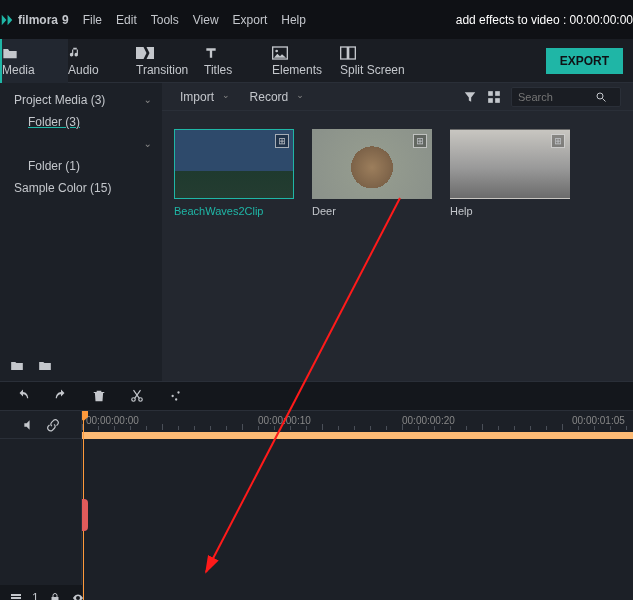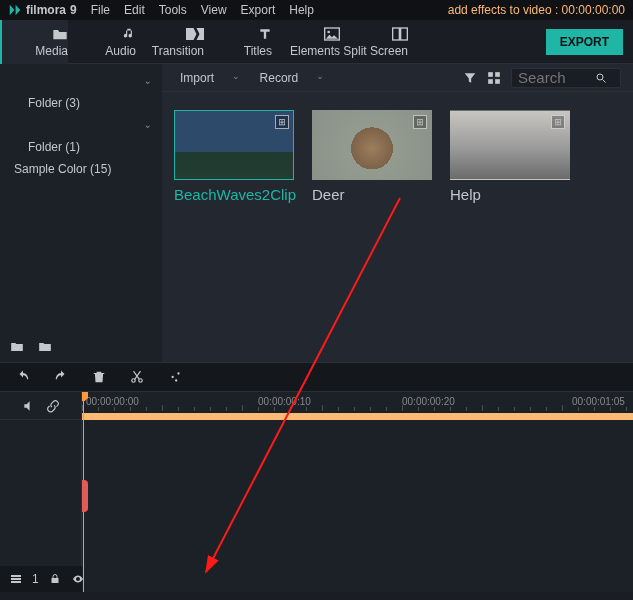--- a/index.html
+++ b/index.html
@@ -1,48 +1,48 @@
 <!DOCTYPE html>
 <html><head>
 <meta charset="utf-8">
 <style>
 *{box-sizing:border-box;margin:0;padding:0;font-family:-apple-system,Segoe UI,Arial,sans-serif;font-size:12px;color:#c4c7cc;user-select:none}
 body{background:#1a1d23;width:633px;height:600px;overflow:hidden;position:relative}
-.menubar{height:20px;background:#0f1115;display:flex;align-items:center;padding:0 8px;gap:14px}
+.menubar{height:39px;background:#0f1115;display:flex;align-items:center;padding:0 0;gap:14px}
 .logo{display:flex;align-items:center;gap:4px;font-weight:600;color:#fff}
 .logo svg{width:14px;height:14px}
 .menu-item{cursor:pointer;color:#c4c7cc}
-.titlebar-right{margin-left:auto;color:#fdba74}
+.titlebar-right{margin-left:auto;color:#ffffff}
 .toolbar{height:44px;background:#1a1d23;display:flex;align-items:center;gap:0;border-bottom:1px solid #2a2f38}
-.tool-tab{width:68px;height:44px;display:flex;flex-direction:column;align-items:flex-end;justify-content:center;gap:2px;cursor:pointer;color:#9aa0a8}
+.tool-tab{width:68px;height:44px;display:flex;flex-direction:column;align-items:flex-start;justify-content:center;gap:2px;cursor:pointer;color:#9aa0a8}
 .tool-tab.active{background:#222730;color:#1fb6a6;border-left:2px solid #1fb6a6}
 .tool-tab .ico{height:16px;display:flex;align-items:center;justify-content:center}
 .export-btn{margin-left:auto;margin-right:10px;background:#1fb6a6;color:#0f1115;font-weight:700;padding:6px 14px;border:none;cursor:pointer;font-size:12px}
 .workspace{display:flex;height:298px}
 .sidebar{width:162px;background:#1c2027;padding:6px 0;position:relative}
 .tree-item{display:flex;align-items:center;padding:2px 10px 2px 14px;cursor:pointer;line-height:18px}
 .tree-item.child{padding-left:28px}
-.tree-item.link{color:#1fb6a6;}
+.tree-item.link{color:#1fb6a6;text-decoration:underline}
 .chev{margin-left:auto;font-size:10px;color:#888}
 .sidebar-bottom{position:absolute;bottom:8px;left:10px;display:flex;gap:14px;color:#888}
 .sidebar-bottom svg{width:16px;height:16px;cursor:pointer}
 .media-panel{flex:1;background:#23272f;display:flex;flex-direction:column}
 .media-bar{height:28px;display:flex;align-items:center;padding:0 12px;gap:8px;border-bottom:1px solid #2a2f38}
-.drop{display:flex;align-items:flex-start;gap:18px;cursor:pointer;color:#c4c7cc;padding:0 6px}
+.drop{display:flex;align-items:flex-start;gap:8px;cursor:pointer;color:#c4c7cc;padding:0 6px}
 .drop .caret{font-size:9px;color:#888}
 .media-bar-right{margin-left:auto;display:flex;align-items:center;gap:10px}
 .search{background:#1a1d23;border:1px solid #2a2f38;border-radius:2px;height:20px;width:110px;display:flex;align-items:center;padding:0 6px;gap:6px}
-.search input{background:transparent;border:none;outline:none;width:70px;color:#c4c7cc;font-size:15px}
+.search input{background:transparent;border:none;outline:none;width:70px;color:#c4c7cc;font-size:11px}
 .ico-btn{cursor:pointer;color:#888;width:14px;height:14px;display:flex;align-items:center;justify-content:center}
 .media-grid{flex:1;padding:18px 12px;display:flex;gap:18px;align-items:flex-start}
 .clip{width:120px;display:flex;flex-direction:column;gap:6px;cursor:pointer}
 .thumb{width:120px;height:70px;background:#333;position:relative;border:1px solid transparent}
 .clip.selected .thumb{border:1px solid #1fb6a6}
 .thumb .corner{position:absolute;top:4px;right:4px;width:14px;height:14px;border:1px solid rgba(255,255,255,.6);display:flex;align-items:center;justify-content:center;font-size:9px;background:rgba(0,0,0,.3)}
-.clip-label{font-size:15px;color:#c4c7cc}
+.clip-label{font-size:11px;color:#c4c7cc}
 .clip.selected .clip-label{color:#1fb6a6}
 .thumb.beach{background:linear-gradient(#2e4a6b 0%,#2e4a6b 60%,#1f3a2e 60%,#243c31 100%)}
 .thumb.deer{background:radial-gradient(circle at 50% 55%,#9c7e5c 0%,#7c6248 30%,#939a8e 30%,#8a918a 100%)}
 .thumb.ducks{background:linear-gradient(180deg,#c8c6c1 0%,#9a9a9a 55%,#6b6b6b 100%)}
 .edit-toolbar{height:30px;background:#14171c;display:flex;align-items:center;padding:0 16px;gap:24px;border-top:1px solid #2a2f38;border-bottom:1px solid #2a2f38}
 .edit-toolbar .ico-btn{color:#6b7078}
 .timeline{height:200px;background:#1c2027;position:relative;display:flex}
 .timeline-left{width:82px;background:#1c2027;border-right:1px solid #2a2f38;position:relative}
 .track-head{height:28px;display:flex;align-items:center;justify-content:center;gap:10px;border-bottom:1px solid #2a2f38}
 .timeline-right{flex:1;position:relative;overflow:hidden}
@@ -128,20 +128,21 @@
         </svg>
       </span>
     <span>Split Screen</span>
   </div>
   <button class="export-btn">EXPORT</button>
 </div>
 
 <div class="workspace">
   <div class="sidebar">
     <div class="tree-item">
+        <span>Project Media (3)</span>
         <span class="chev">⌄</span>
       </div>
     <div class="tree-item child link">
         <span>Folder (3)</span>
       </div>
     <div class="tree-item">
         <span class="chev">⌄</span>
       </div>
     <div class="tree-item child">
         <span>Folder (1)</span>

